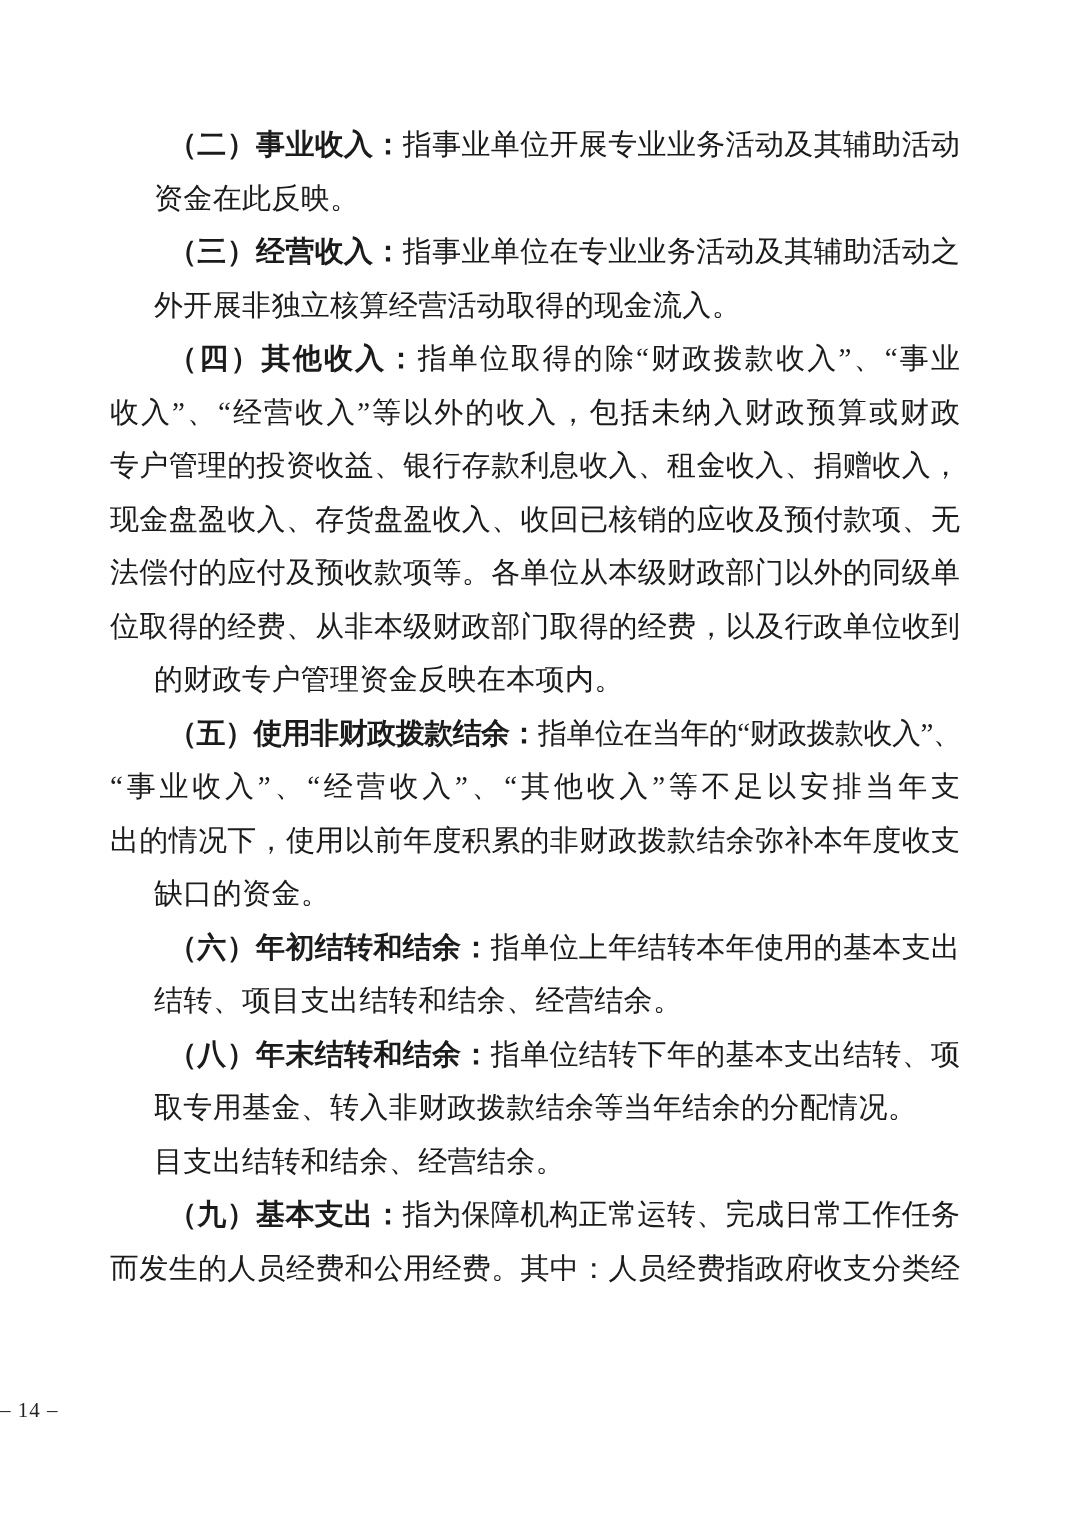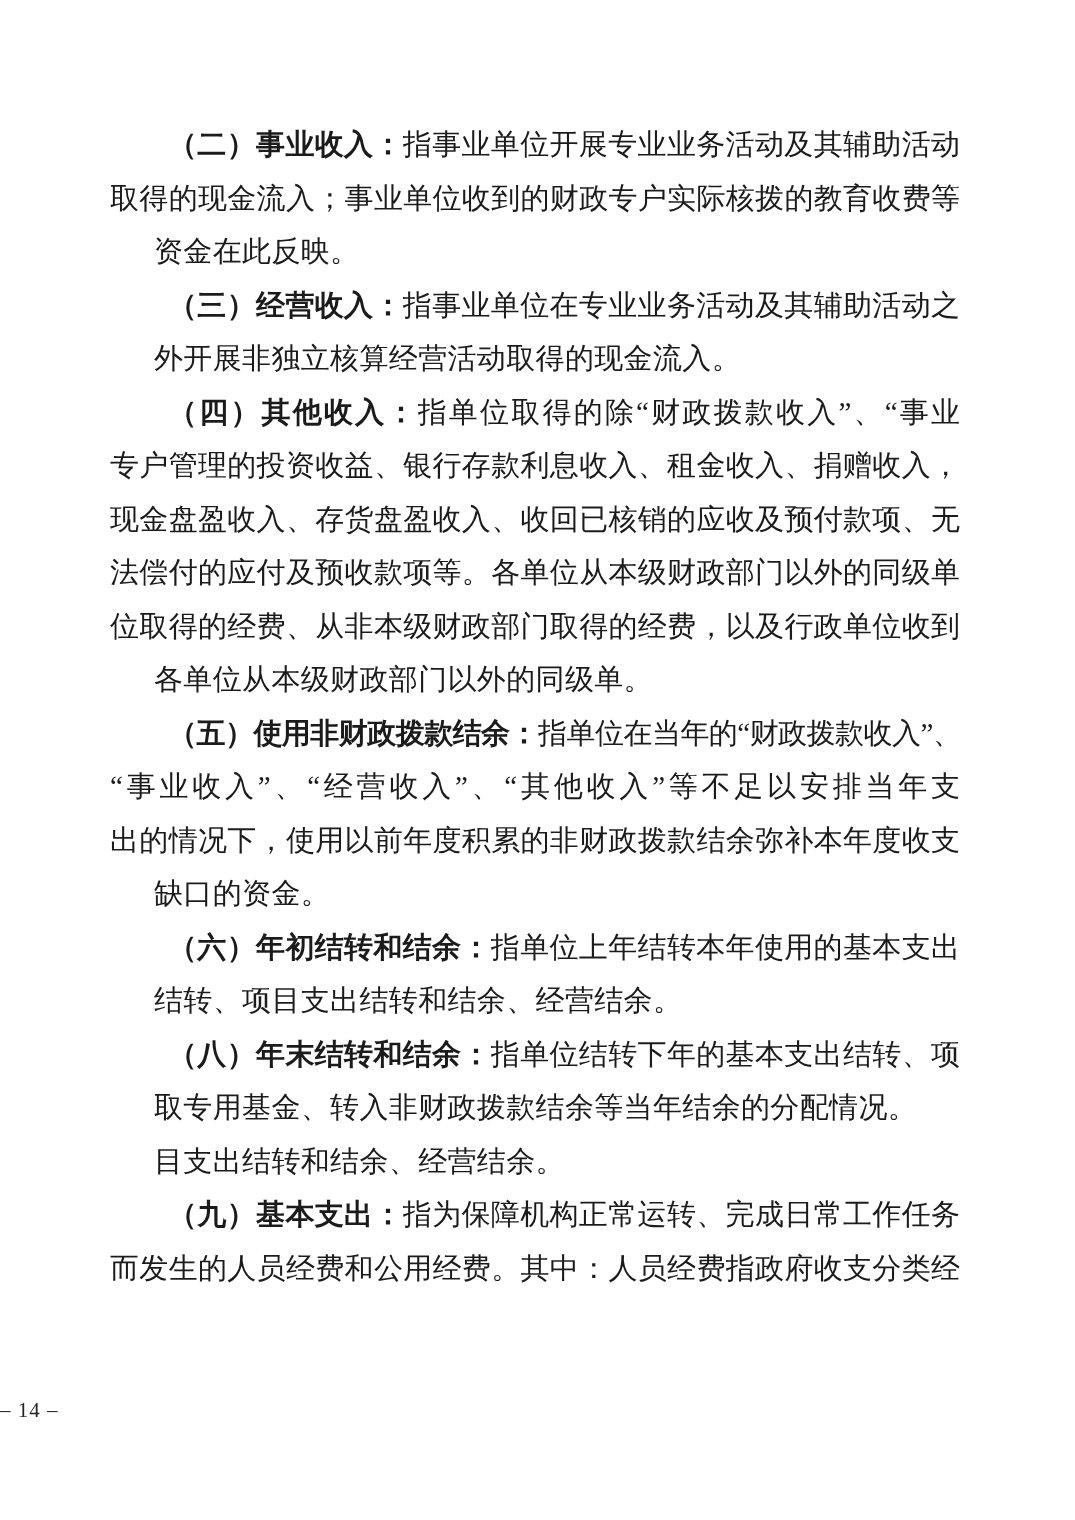--- a/index.html
+++ b/index.html
@@ -63,30 +63,30 @@
     color: #222222;
     letter-spacing: 1px;
   }
 </style>
 </head>
 <body>
 
 <div class="page">
   <div class="page-body">
       <div class="line justify indent"><span class="seg b">（二）事业收入：</span><span class="seg">指事业单位开展专业业务活动及其辅助活动</span></div>
-      <div class="line justify"><span class="seg">取得的现金流入；事业单位收到的财政专户实际核拨的教育收费等</span></div>
       <div class="line left"><span class="seg">资金在此反映。</span></div>
       <div class="line justify indent"><span class="seg b">（三）经营收入：</span><span class="seg">指事业单位在专业业务活动及其辅助活动之</span></div>
       <div class="line left"><span class="seg">外开展非独立核算经营活动取得的现金流入。</span></div>
       <div class="line justify indent"><span class="seg b">（四）其他收入：</span><span class="seg">指单位取得的除“财政拨款收入”、“事业</span></div>
+      <div class="line justify"><span class="seg">收入”、“经营收入”等以外的收入，包括未纳入财政预算或财政</span></div>
       <div class="line justify"><span class="seg">专户管理的投资收益、银行存款利息收入、租金收入、捐赠收入，</span></div>
       <div class="line justify"><span class="seg">现金盘盈收入、存货盘盈收入、收回已核销的应收及预付款项、无</span></div>
       <div class="line justify"><span class="seg">法偿付的应付及预收款项等。各单位从本级财政部门以外的同级单</span></div>
       <div class="line justify"><span class="seg">位取得的经费、从非本级财政部门取得的经费，以及行政单位收到</span></div>
-      <div class="line left"><span class="seg">各单位从本级财政部门以外的同级单。</span></div>
+      <div class="line left"><span class="seg">的财政专户管理资金反映在本项内。</span></div>
       <div class="line justify indent tight"><span class="seg b">（五）使用非财政拨款结余：</span><span class="seg">指单位在当年的“财政拨款收入”、</span></div>
       <div class="line justify"><span class="seg">“事业收入”、“经营收入”、“其他收入”等不足以安排当年支</span></div>
       <div class="line justify"><span class="seg">出的情况下，使用以前年度积累的非财政拨款结余弥补本年度收支</span></div>
       <div class="line left"><span class="seg">缺口的资金。</span></div>
       <div class="line justify indent"><span class="seg b">（六）年初结转和结余：</span><span class="seg">指单位上年结转本年使用的基本支出</span></div>
       <div class="line left"><span class="seg">结转、项目支出结转和结余、经营结余。</span></div>
       <div class="line justify indent"><span class="seg b">（八）年末结转和结余：</span><span class="seg">指单位结转下年的基本支出结转、项</span></div>
       <div class="line left"><span class="seg">取专用基金、转入非财政拨款结余等当年结余的分配情况。</span></div>
       <div class="line left"><span class="seg">目支出结转和结余、经营结余。</span></div>
       <div class="line justify indent"><span class="seg b">（九）基本支出：</span><span class="seg">指为保障机构正常运转、完成日常工作任务</span></div>

